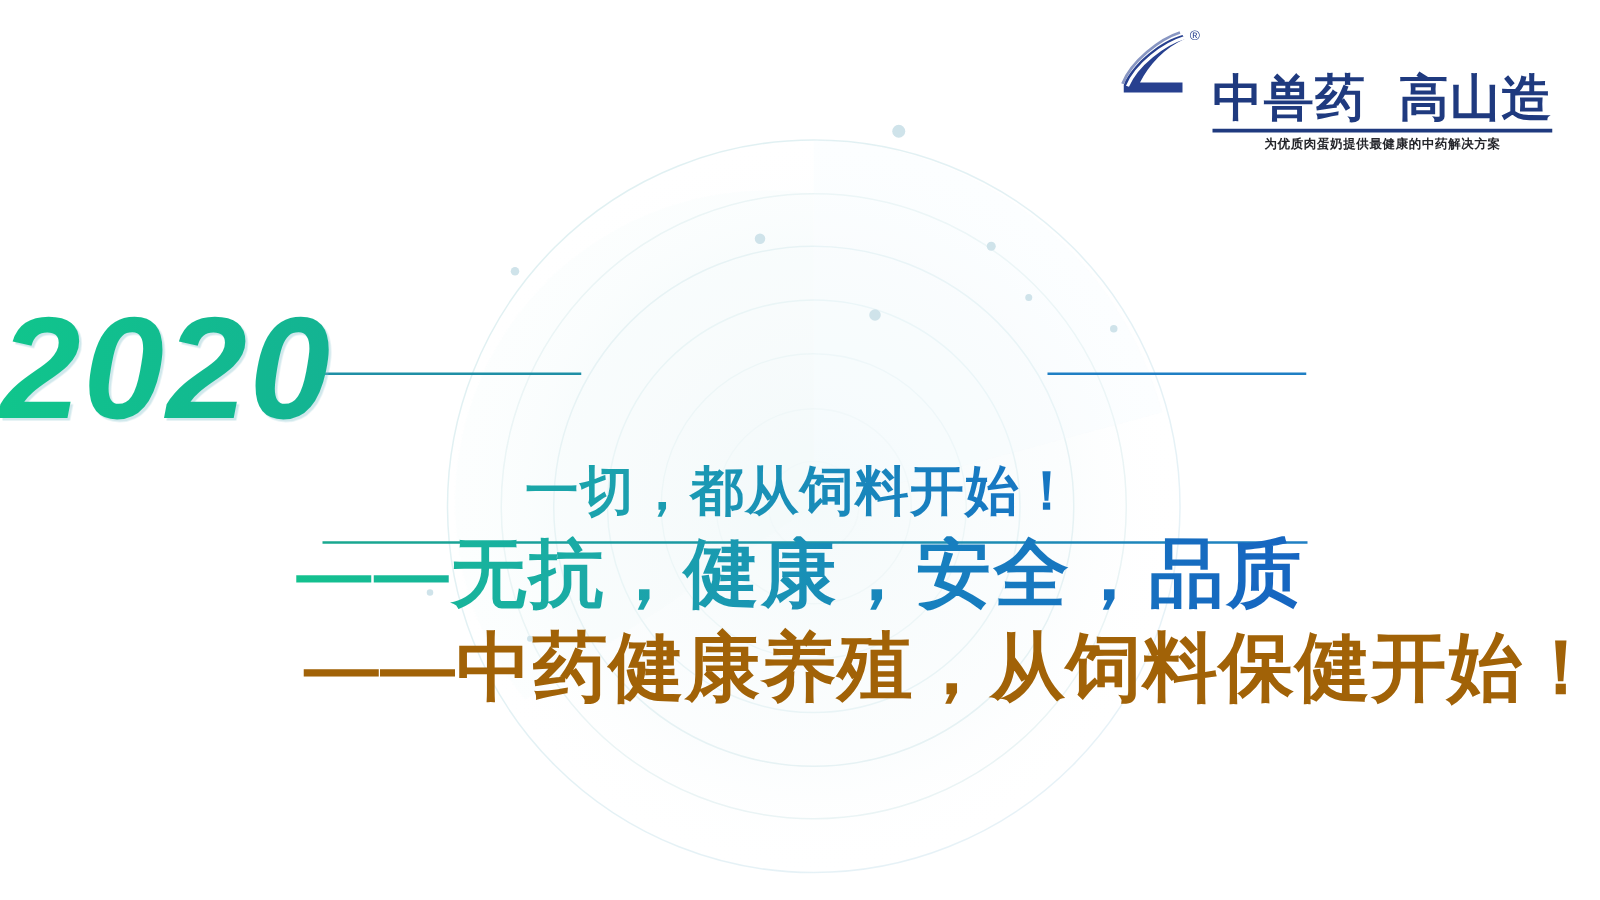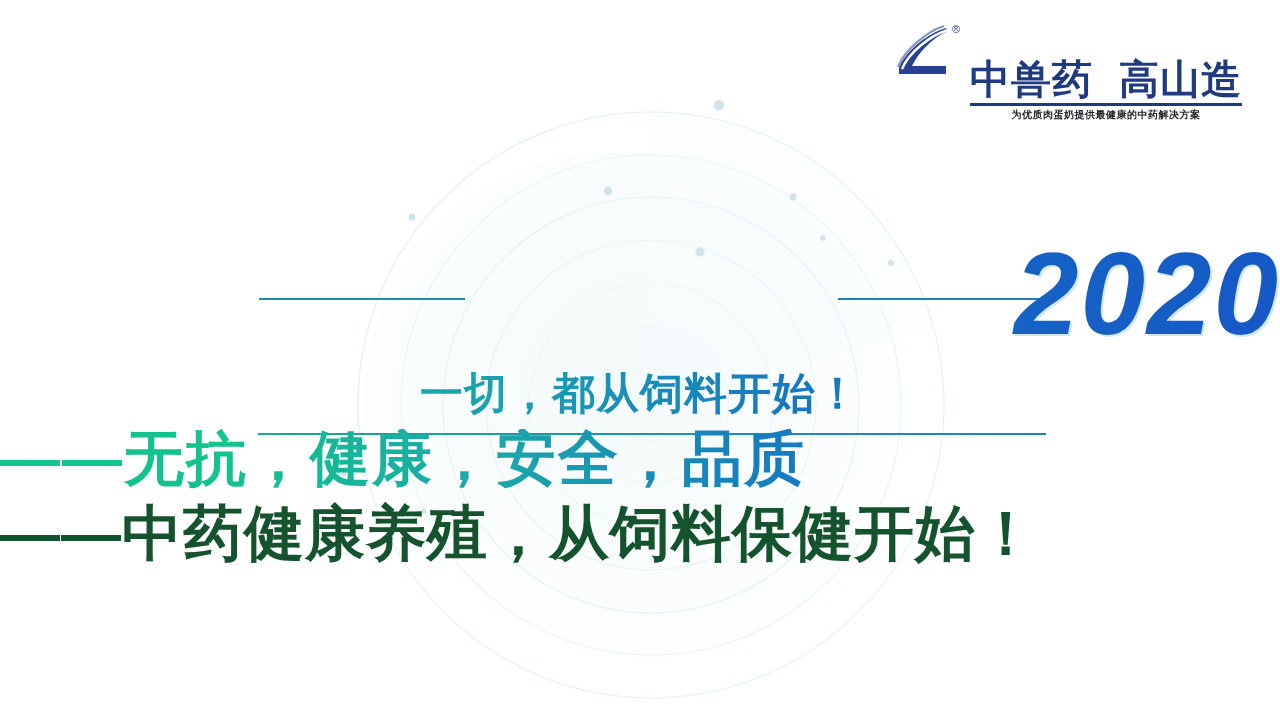--- a/index.html
+++ b/index.html
@@ -104,21 +104,21 @@
     height: 1.6px;
     top: 0;
   }
   #rule-top-left  { left: 259px;  width: 206px; background: #1f8fa6; }
   #rule-top-right { left: 838px;  width: 207px; background: #1f7fc4; }
   #rule-mid       { left: 258px;  width: 788px;
                     background: linear-gradient(90deg,#19a88f 0%,#1f7fc4 100%); }
 
   .year {
     position: relative;
-    text-align: right;
+    text-align: left;
     font-size: 116px;
     font-weight: bold;
     font-style: italic;
     letter-spacing: 2px;
     line-height: 1;
     background: linear-gradient(90deg,#10c58c 0%,#14b293 22%,#1790b4 55%,#1662c4 80%,#1558c6 100%);
     -webkit-background-clip: text;
     background-clip: text;
     color: transparent;
     -webkit-text-fill-color: transparent;
@@ -135,40 +135,40 @@
     letter-spacing: 1px;
     background: linear-gradient(90deg,#12c58c 0%,#16bb90 14%,#1b9fb0 40%,#1778c2 62%,#1668c0 100%);
     -webkit-background-clip: text;
     background-clip: text;
     color: transparent;
     -webkit-text-fill-color: transparent;
   }
 
   .line2 {
     position: relative;
-    text-align: left;
+    text-align: center;
     font-size: 60px;
     font-weight: bold;
     line-height: 1;
     letter-spacing: 2px;
     background: linear-gradient(90deg,#12c58c 0%,#13c28d 18%,#1ba8a8 38%,#1780bf 58%,#1668c0 78%,#1558c6 100%);
     -webkit-background-clip: text;
     background-clip: text;
     color: transparent;
     -webkit-text-fill-color: transparent;
   }
 
   .line3 {
     position: relative;
-    text-align: left;
+    text-align: right;
     font-size: 60px;
     font-weight: bold;
     line-height: 1;
     letter-spacing: 1px;
-    color: #14532d;
+    color: #a16207;
   }
 </style>
 </head>
 <body>
 
 <div id="slide">
 
   <div id="bg-decoration">
     <svg viewBox="0 0 1280 720" xmlns="http://www.w3.org/2000/svg">
       <defs>

